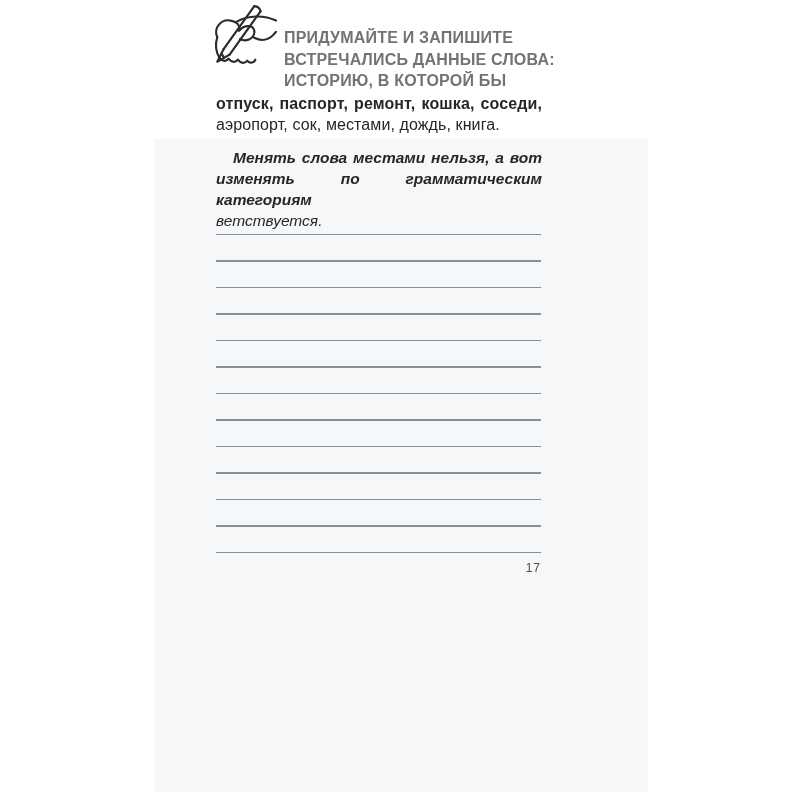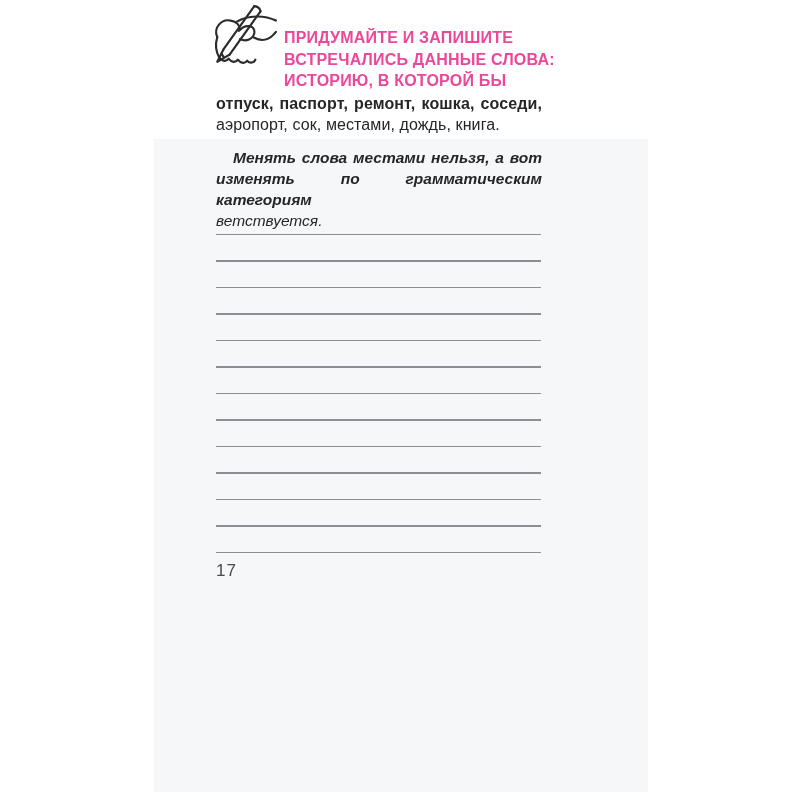--- a/index.html
+++ b/index.html
@@ -30,21 +30,21 @@
   }
   .icon-wrap svg{width:100%;height:100%;}
   .heading{
     position:absolute;
     left:284px; top:27px;
     width:280px;
     font-weight:bold;
     font-size:16px;
     line-height:21.5px;
     letter-spacing:0.2px;
-    color:#ec4899;
+    color:#737373;
   }
   .words{
     position:absolute;
     left:216px; top:93px;
     width:326px;
     font-size:16px;
     line-height:21px;
     letter-spacing:0.1px;
   }
   .note{
@@ -70,22 +70,22 @@
     gap:25.3px;
   }
   .rule{
     height:1.2px;
     background:var(--rule);
   }
   .pagenum{
     position:absolute;
     left:216px; top:561px;
     width:325px;
-    text-align:left;
-    font-size:17px;
+    text-align:right;
+    font-size:12px;
     letter-spacing:1px;
     color:var(--pagenum);
   }
 </style>
 </head>
 <body>
 
 <div class="panel"></div>
 
 <div class="icon-wrap">

